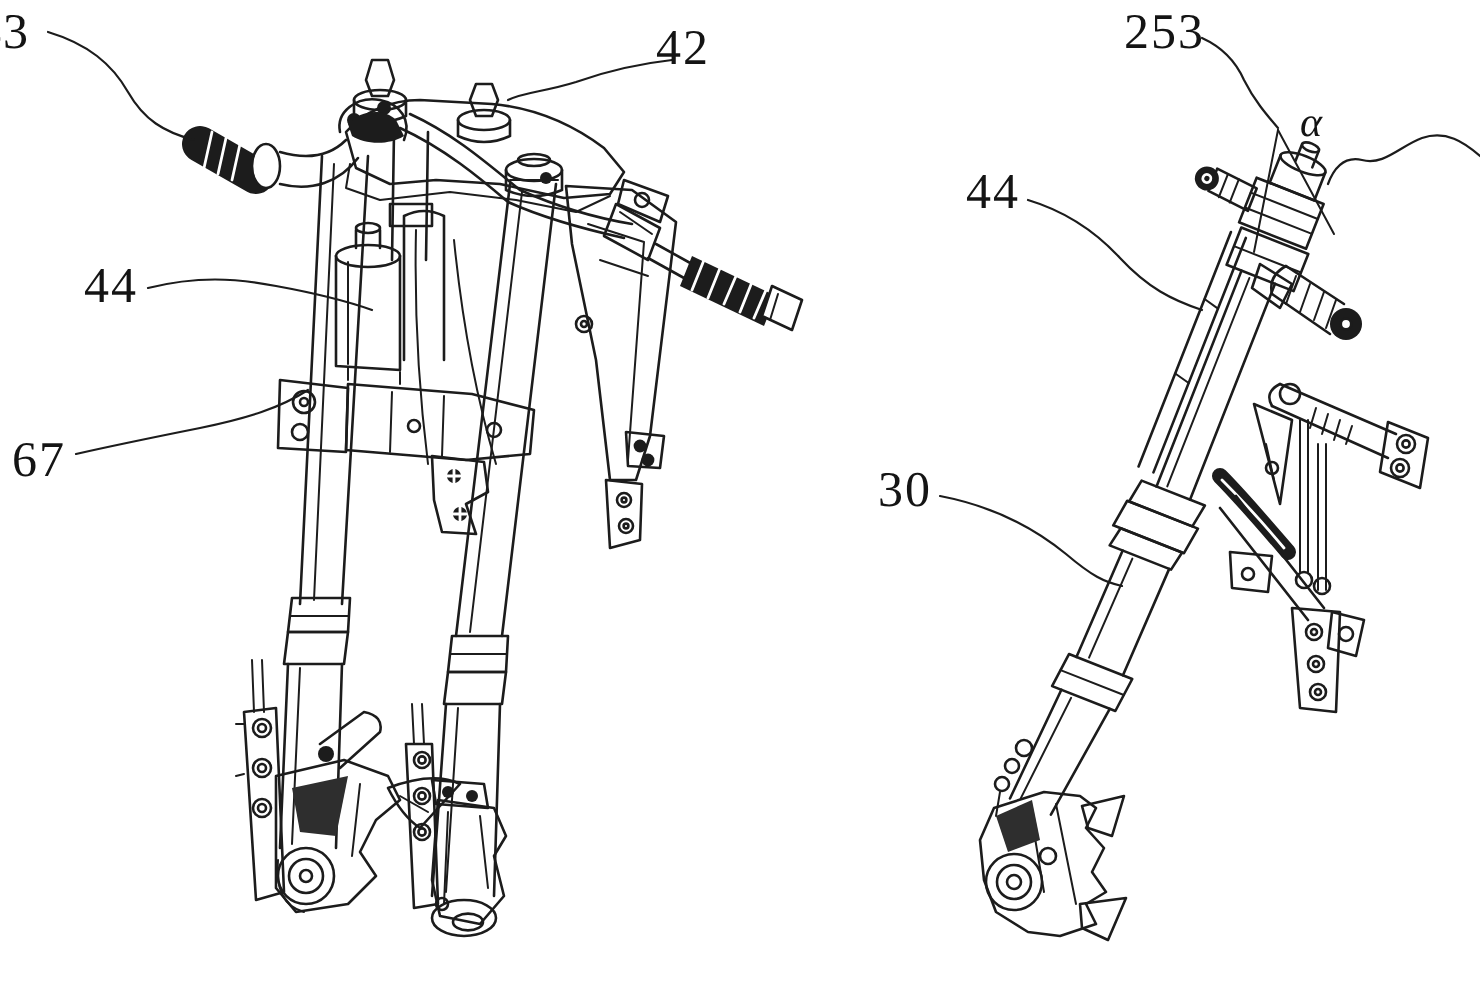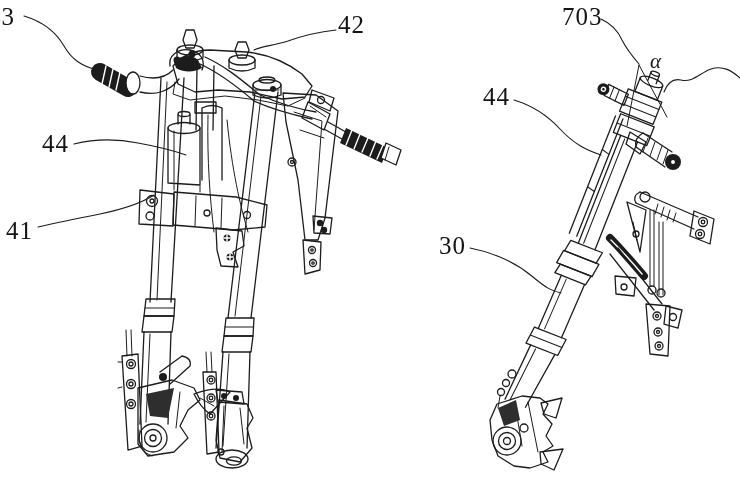--- a/index.html
+++ b/index.html
@@ -314,21 +314,21 @@
 
     <g>
       <path class="leader" d="M601,19 C612,24 618,31 622,40 C627,50 633,57 639,64"></path>
       <path class="leader" d="M514,100 C534,106 548,116 560,129 C574,144 586,150 601,155"></path>
       <path class="leader" d="M470,248 C496,253 516,263 533,277 C546,288 552,291 561,293"></path>
     </g>
   </g>
 </svg>
 
 <div class="ref-label" style="left:-12px;top:4px">43</div>
-<div class="ref-label" style="left:338px;top:12px">42</div>
+<div class="ref-label" style="left:328px;top:12px">42</div>
 <div class="ref-label" style="left:42px;top:131px">44</div>
-<div class="ref-label" style="left:6px;top:218px">41</div>
-<div class="ref-label" style="left:562px;top:4px">703</div>
+<div class="ref-label" style="left:6px;top:218px">67</div>
+<div class="ref-label" style="left:562px;top:4px">253</div>
 <div class="ref-label alpha" style="left:650px;top:51px">α</div>
 <div class="ref-label" style="left:483px;top:84px">44</div>
 <div class="ref-label" style="left:439px;top:233px">30</div>
 
 </div>
 
 </body></html>

